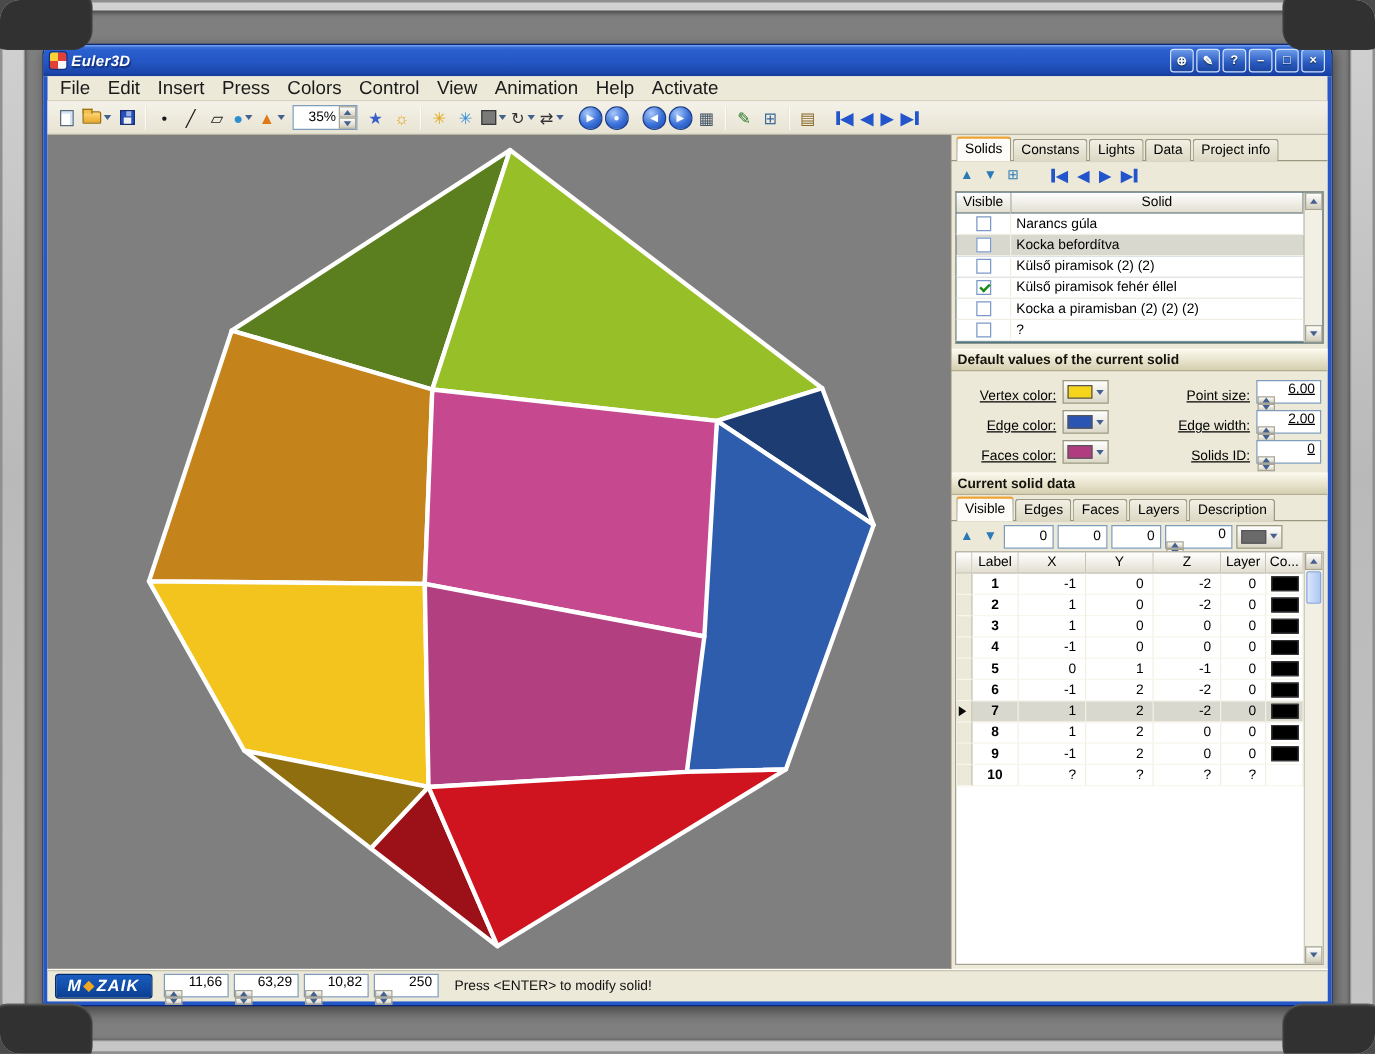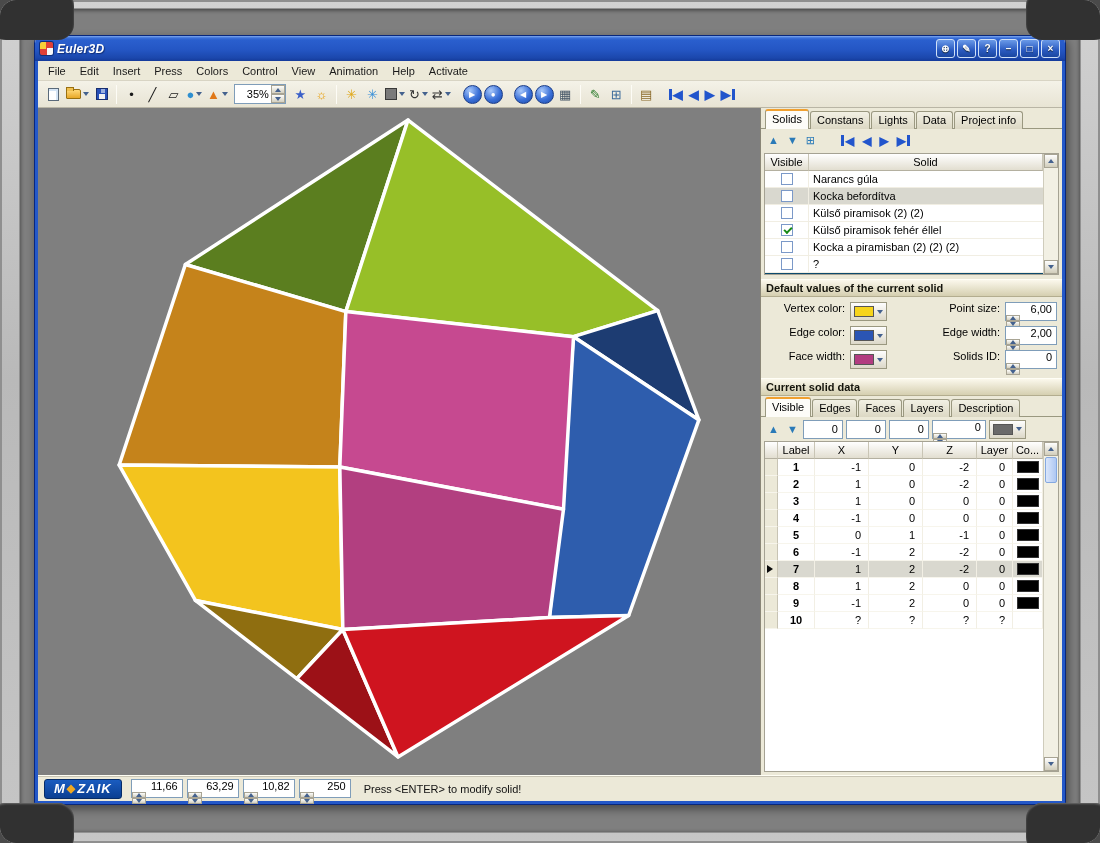--- a/index.html
+++ b/index.html
@@ -17,21 +17,21 @@
   .window { position:absolute; left:14px; top:26px; width:1032px; height:770px; border:1px solid #08277c; border-radius:8px 8px 3px 3px; box-shadow:2px 4px 10px rgba(0,0,0,.45); display:flex; flex-direction:column; background:#ece9d8; }
   .titlebar { height:25px; border-radius:7px 7px 0 0; background:linear-gradient(180deg,#7fa9f0 0%,#3a6fd8 8%,#2a5fce 16%,#2456c4 55%,#1b47ac 88%,#143a9a 100%); display:flex; align-items:center; padding:0 5px; gap:4px; }
   .app-icon { width:13px; height:13px; border-radius:2px; background:conic-gradient(#e04038 0 90deg,#f8f8f8 0 180deg,#e04038 0 270deg,#f8d038 0); box-shadow:0 0 0 1px #10307a; }
   .title-text { color:#fff; font-size:12px; font-weight:bold; font-style:italic; text-shadow:1px 1px 1px #123078; letter-spacing:.3px; }
   .tspacer { flex:1; }
   .cap-btns { display:flex; align-items:center; }
   .cap-btn { width:19px; height:19px; margin-left:2px; border-radius:3px; border:1px solid #cfe0f8; background:linear-gradient(180deg,#6a9ae8,#2a5ac0 60%,#1a46a0); color:#fff; font-size:10px; font-weight:bold; display:inline-flex; align-items:center; justify-content:center; text-shadow:0 1px 1px #123; }
   .win-body { flex:1; min-height:0; border-left:3px solid #2458c8; border-right:3px solid #2458c8; border-bottom:3px solid #2458c8; display:flex; flex-direction:column; background:#ece9d8; }
 
   .menubar { height:20px; display:flex; align-items:center; padding:0 3px; border-bottom:1px solid #d8d4c4; }
-  .menu-item { font-size:11px; padding:2px 7px; color:#1a1a1a; }
+  .menu-item { font-size:15px; padding:2px 7px; color:#1a1a1a; }
 
   .toolbar { height:27px; display:flex; align-items:center; padding:0 5px; background:linear-gradient(#f4f2e8,#e8e4d4); border-bottom:1px solid #b9b5a5; }
   .tbtn { height:22px; min-width:21px; display:inline-flex; align-items:center; justify-content:center; gap:1px; padding:0 2px; border-radius:2px; }
   .tg { font-size:13px; line-height:1; }
   .tcaret { margin-left:1px; }
   .tsep { width:1px; height:19px; background:#b2ae9e; border-right:1px solid #fdfcf6; margin:0 4px; }
   .tgap { width:9px; }
   .tround { width:19px; height:19px; border-radius:50%; margin:0 1px; background:radial-gradient(circle at 35% 28%,#a8c8fa,#3a70d8 55%,#1c4aa8); border:1px solid #1a3c88; color:#fff; font-size:8px; display:inline-flex; align-items:center; justify-content:center; }
   .tnav { color:#2255cc; font-size:13px; font-weight:bold; padding:0 3px; display:inline-flex; align-items:center; }
   .bar-left::before { content:""; width:3px; height:11px; background:#2255cc; display:inline-block; margin-right:1px; }
@@ -78,21 +78,21 @@
   .ccell { justify-content:center; border-right:1px solid #f1eee3; }
   .ncell { padding-left:4px; }
   .cb { width:12px; height:12px; background:#fff; border:1px solid #7b99c8; position:relative; }
   .cb.on::after { content:""; position:absolute; left:2px; top:2px; width:6px; height:3px; border-left:2px solid #178a17; border-bottom:2px solid #178a17; transform:rotate(-45deg); }
   .vscroll { position:absolute; right:0; top:0; bottom:0; width:15px; background:#f2f0e4; border-left:1px solid #cfccbc; display:flex; flex-direction:column; }
   .scb { height:14px; background:linear-gradient(#fefefe,#d2cebc); border:1px solid #a8a494; display:flex; align-items:center; justify-content:center; }
   .sct { height:26px; margin:1px; background:linear-gradient(90deg,#dae6fb,#aec7f2); border:1px solid #84a8e0; border-radius:2px; }
   .scfill { flex:1; }
 
   .defaults-body { padding:5px 5px 7px; display:flex; flex-direction:column; gap:3px; }
-  .drow { display:flex; align-items:flex-start; height:21px; }
+  .drow { display:flex; align-items:flex-end; height:21px;text-decoration:underline; }
   .dlabel { width:84px; font-size:11px; text-align:right; padding-right:5px; }
   .dlabel2 { flex:1; font-size:11px; text-align:right; padding-right:5px; }
   .color-dd { display:inline-flex; align-items:center; height:19px; border:1px solid #9a9880; background:linear-gradient(#fefefe,#dcd8c8); padding:0 3px; gap:3px; }
   .color-dd .sw { width:20px; height:11px; border:1px solid #555; }
   .dspin { width:52px; }
 
   .edit-row { display:flex; align-items:center; height:24px; padding:0 5px; gap:3px; }
   .efield { width:40px; height:19px; border:1px solid #7f9db9; background:#fff; font-size:11px; display:inline-flex; align-items:center; justify-content:flex-end; padding:0 4px; }
   .efspin { width:54px; }
 
@@ -353,21 +353,21 @@
                 <span class="dlabel2">Edge width:</span>
                 <span class="spin dspin">
                   <span class="val">2,00</span>
                   <span class="spinbtns">
                       <span class="sb tri-up"></span>
                       <span class="sb tri-down"></span>
                     </span>
                 </span>
               </div>
               <div class="drow">
-                <span class="dlabel">Face width:</span>
+                <span class="dlabel">Faces color:</span>
                 <span class="color-dd">
                   <span class="sw" style="background: rgb(178, 60, 128);"></span>
                   <span class="tri-down"></span>
                 </span>
                 <span class="dlabel2">Solids ID:</span>
                 <span class="spin dspin">
                   <span class="val">0</span>
                   <span class="spinbtns">
                       <span class="sb tri-up"></span>
                       <span class="sb tri-down"></span>

